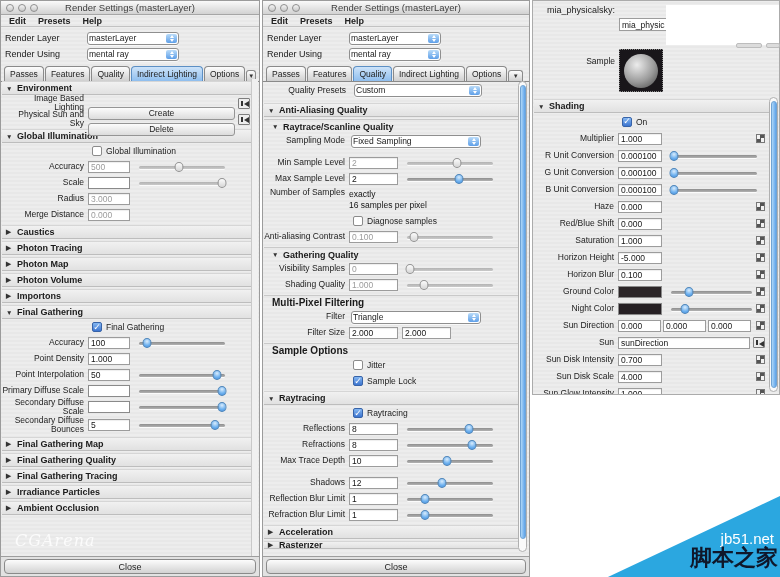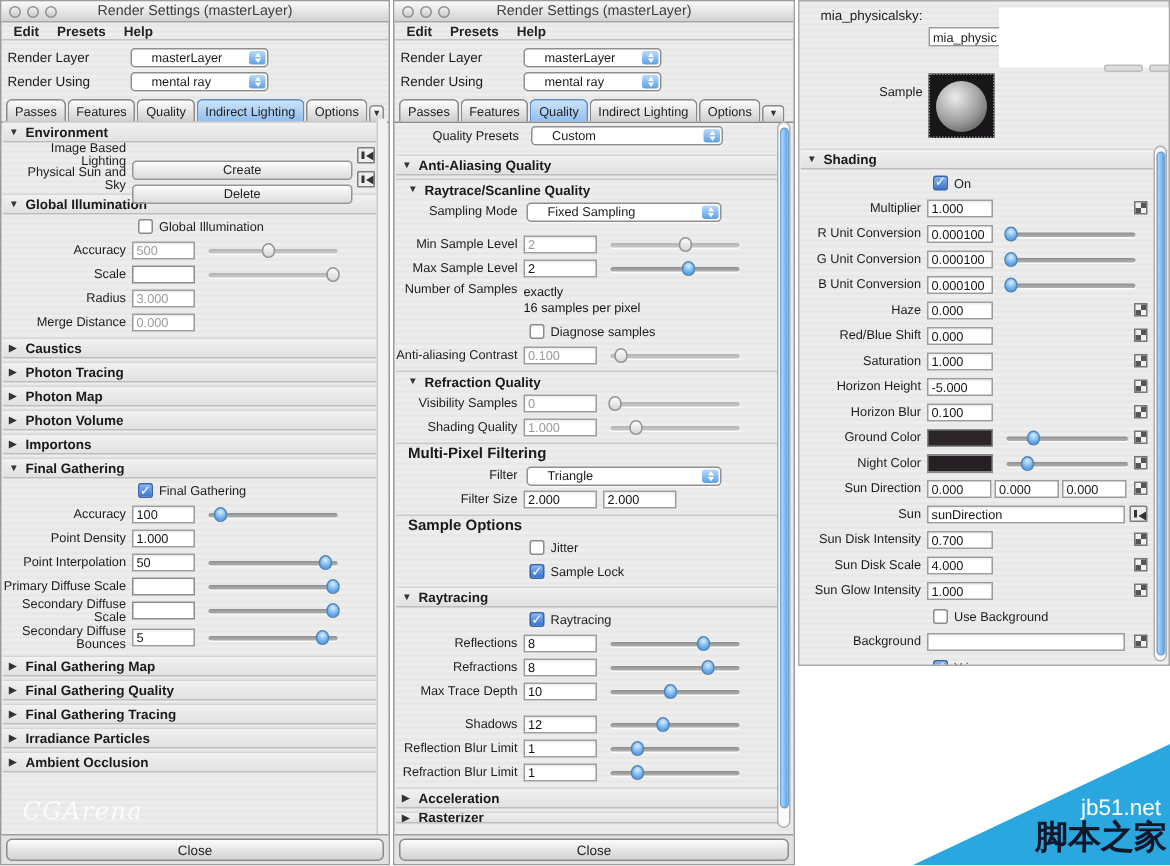--- a/index.html
+++ b/index.html
@@ -25,21 +25,21 @@
     background:linear-gradient(#f4f4f4,#c9c9c9); }
   .title { font-size:9.5px; color:#3d3d3d;text-align:center; }
   .menubar { height:12px; display:flex; align-items:center; gap:12px; padding-left:8px;
     border-bottom:1px solid #c2c2c2; }
   .menu-item { font-weight:bold; font-size:9px; color:#222; }
   .layer-rows { padding:3px 0 2px 0; }
   .layer-row { display:flex; align-items:center; height:16px; padding-left:4px; }
   .layer-label { width:82px; font-size:9px; color:#1c1c1c; }
   .mac-select {
     position:relative; background:#fff; border:1px solid #8f8f8f; border-radius:3px;
-    height:13px; display:flex; align-items:center; padding:0 16px 0 13px; font-size:8.5px;
+    height:13px; display:flex; align-items:center; padding:0 16px 0 1px; font-size:8.5px;
     box-shadow:0 1px 0 rgba(255,255,255,.7);
   }
   .mac-select .stepper {
     position:absolute; right:1px; top:1px; bottom:1px; width:11px; border-radius:2px;
     background:linear-gradient(#b9dbf9,#5e9fe8); display:flex; flex-direction:column;
     align-items:center; justify-content:center; gap:1px;
   }
   .tri-up { width:0; height:0; border-left:2.5px solid transparent; border-right:2.5px solid transparent; border-bottom:3px solid #fff; }
   .tri-dn { width:0; height:0; border-left:2.5px solid transparent; border-right:2.5px solid transparent; border-top:3px solid #fff; }
   .sel-92 { width:92px; }
@@ -118,21 +118,21 @@
     display:flex; align-items:center; justify-content:center; }
   .scroll-strip { position:absolute; right:1px; top:78px; bottom:20px; width:7px;
     background:#f0f0f0; border-left:1px solid #c9c9c9; }
   .scrollbar { position:absolute; width:9px; background:#fafafa; border:1px solid #b0b0b0;
     border-radius:5px; }
   #mid-scroll { right:2px; top:80px; bottom:24px; }
   #right-scroll { right:1px; top:96px; bottom:2px; }
   .scroll-thumb { position:absolute; left:0.5px; right:0.5px; top:3px; bottom:12px;
     background:linear-gradient(90deg,#aed7f8,#5ea3ea); border:1px solid #6fa3d4; border-radius:5px; }
   
-  #win-right { position:absolute; left:532px; top:0; width:248px; height:444px;
+  #win-right { position:absolute; left:532px; top:0; width:248px; height:395px;
     background:#ebebeb; border:1px solid #ababab;
     background-image:repeating-linear-gradient(0deg,#ededed 0 2px,#e8e8e8 2px 4px); }
   #right-content { position:absolute; left:1px; right:10px; top:96px; bottom:0;
     --lw:84px; --fw:44px; overflow:hidden; }
   #right-content .row { height:17px; }
   .node-type { position:absolute; left:14px; top:4px; font-size:9px; color:#1c1c1c; }
   .node-name { position:absolute; left:86px; top:17px; width:64px; height:13px; background:#fff;
     border:1px solid #9c9c9c; font-size:8.5px; padding:0 2px; display:flex; align-items:center;
     overflow:hidden; white-space:nowrap; }
   .whiteout { position:absolute; left:133px; right:0; top:4px; height:40px; background:#fff; }
@@ -462,21 +462,21 @@
         <div class="row">
           <div class="row-label">Anti-aliasing Contrast</div>
           <div class="fld disabled">0.100</div>
           <div class="slider">
             <div class="track gray"></div>
             <div class="thumb gray" style="left: 8%;"></div>
           </div>
         </div>
         <div class="sub-header">
           <span class="tri">▼</span>
-          <span>Refraction Quality</span>
+          <span>Gathering Quality</span>
         </div>
         <div class="row">
           <div class="row-label">Visibility Samples</div>
           <div class="fld disabled">0</div>
           <div class="slider">
             <div class="track gray"></div>
             <div class="thumb gray" style="left: 4%;"></div>
           </div>
         </div>
         <div class="row">

